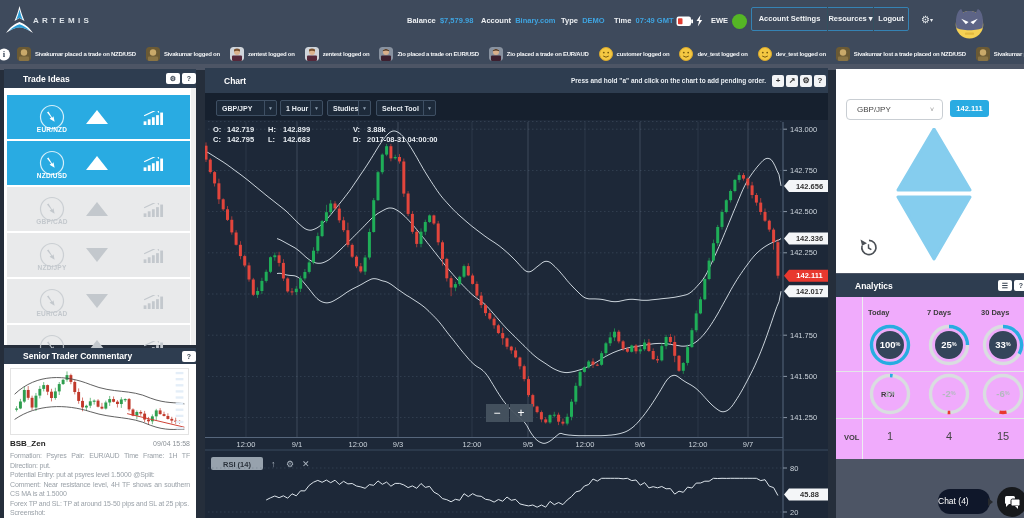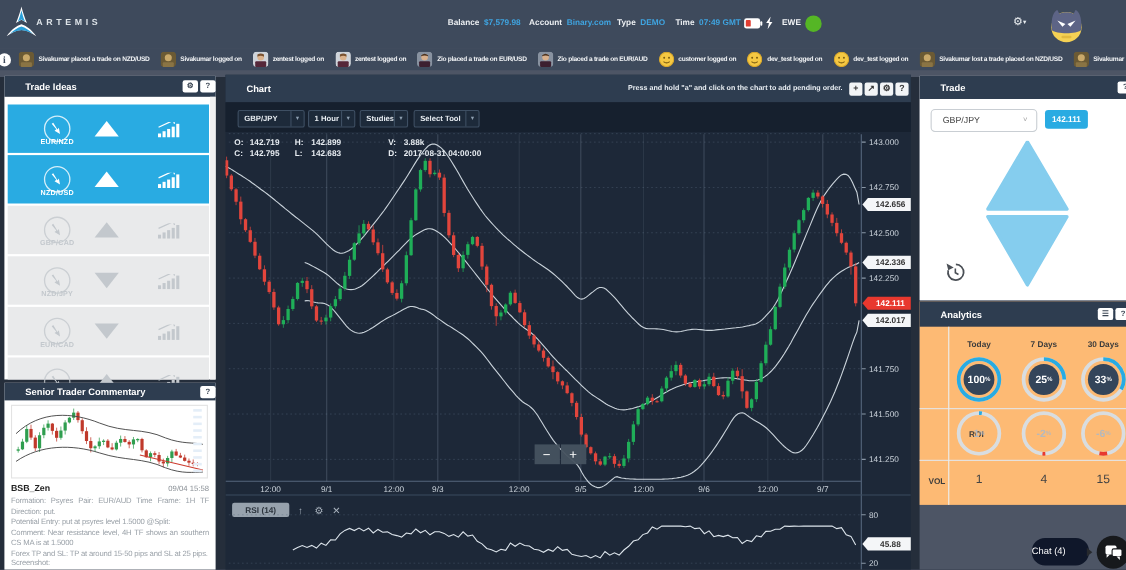--- a/index.html
+++ b/index.html
@@ -45,23 +45,23 @@
 #chartp .phead { height:25px; }
 #chartbar { position:absolute; left:0; top:25px; width:623px; height:27px; background:#16202e; }
 .dd { position:absolute; top:7px; height:16px; border:1px solid #3e4f63; border-radius:2px; background:#1d2a3a; color:#e8edf2; font-size:7px; font-weight:bold; display:flex; align-items:center; white-space:nowrap; }
 .dd .t { padding:0 5px; overflow:hidden; }
 .dd .c { width:12px; height:100%; border-left:1px solid #3e4f63; color:#8fa0b2; font-size:5px; display:flex; align-items:center; justify-content:center; }
 .chartmsg { margin-left:auto; font-size:6.5px; font-weight:bold; color:#e8edf2; margin-right:4px; }
 .cbtn { width:12px; height:12px; background:#f2f4f6; border-radius:2px; color:#333; font-size:8px; font-weight:bold; text-align:center; line-height:12px; margin-left:2px; }
 
 #tradep { left:836px; top:69px; width:188px; height:204px; background:#fff; }
 #tradep .phead { height:21px; }
-#analytics { left:836px; top:274px; width:188px; height:185px; background:#fdba74; }
+#analytics { left:836px; top:274px; width:188px; height:185px; background:#f0abfc; }
 #analytics .phead { height:23px; }
-.acol { position:absolute; text-align:center; font-size:7.5px; font-weight:bold; color:#3c3c3c; }
+.acol { position:absolute; font-size:7.5px; font-weight:bold; color:#3c3c3c; }
 .arow { position:absolute; left:8px; font-size:7.5px; font-weight:bold; color:#3c3c3c; }
 .voln { position:absolute; text-align:center; font-size:11px; color:#444; }
 
 #chatpill { left:938px; top:489px; width:52px; height:25px; background:#0f172a; border-radius:12px; color:#fff; font-size:8.5px; text-align:left; line-height:25px; }
 #chatcirc { left:997px; top:487px; width:30px; height:30px; background:#17191c; border-radius:50%; }
 </style>
 </head>
 <body>
 <div id="stage">
 
@@ -82,20 +82,25 @@
     <div class="abs navlbl" style="left:614px;top:16px;">Time&nbsp;&nbsp;<span class="navval">07:49 GMT</span></div>
 
     <svg class="abs" style="left:676px;top:15px;" width="28" height="13" viewBox="0 0 28 13">
       <rect x="0.5" y="1.5" width="14.5" height="9.5" rx="2.2" fill="#fff"></rect>
       <rect x="15.2" y="4.3" width="1.8" height="4" rx="0.9" fill="#fff"></rect>
       <rect x="2" y="3.2" width="4.5" height="6" rx="0.8" fill="#e03c31"></rect>
       <path d="M24.6 0 L20.5 5.9 L23 5.9 L21.8 11.5 L26.2 4.9 L23.6 4.9 Z" fill="#fff"></path>
     </svg>
     <div class="abs navlbl" style="left:711px;top:16px;color:#f2f4f6;">EWE</div>
     <div class="abs" style="left:732px;top:14px;width:15px;height:15px;border-radius:50%;background:#55b625;"></div>
+    <div id="navbox" class="abs">
+        <span style="width:76px;">Account Settings</span>
+        <span style="width:46px;">Resources ▾</span>
+        <span style="width:34px;">Logout</span>
+      </div>
     <div class="abs" style="left:921px;top:14px;color:#e8ecef;font-size:10px;">⚙<span style="font-size:6px;position:relative;top:-1px;">▾</span></div>
 
     <svg class="abs" style="left:953px;top:2px;" width="33" height="38" viewBox="0 0 36 40">
       <circle cx="18" cy="24" r="15" fill="#f5d154"></circle>
       <path d="M3.6 27 C 2 14 6 8 9 7 L11 11 C 13 8.6 23 8.6 25 11 L27 7 C 30 8 34 14 32.4 27 C 28 31 8 31 3.6 27 Z" fill="#5d6486"></path>
       <path d="M9 17.5 L17 21 L14 23.5 Z" fill="#fff"></path>
       <path d="M27 17.5 L19 21 L22 23.5 Z" fill="#fff"></path>
       <rect x="13" y="32.5" width="10" height="2.6" rx="1.3" fill="#e3b93e"></rect>
     </svg>
     <div id="bsb" class="abs">BSB Josh</div>
@@ -808,23 +813,20 @@
       <text x="585" y="400.6" font-size="7.5" fill="#cdd5dd" font-family="Liberation Sans">80</text>
       <line x1="578" y1="442" x2="582" y2="442" stroke="#8a97a6" stroke-width="1"></line>
       <text x="585" y="444.6" font-size="7.5" fill="#cdd5dd" font-family="Liberation Sans">20</text>
       <polyline points="61.2,430.0 65.5,427.8 69.8,426.0 74.1,427.7 78.4,425.8 82.7,428.2 87.0,423.8 91.3,425.8 95.6,420.8 99.9,420.9 104.2,415.3 108.5,412.2 112.8,410.4 117.1,412.3 121.4,410.1 125.7,412.7 130.0,410.2 134.3,414.5 138.6,411.3 142.9,413.9 147.2,413.5 151.5,416.0 155.8,416.9 160.1,418.3 164.4,414.6 168.7,415.3 173.0,410.9 177.3,414.3 181.6,412.1 185.9,416.2 190.2,413.4 194.5,413.4 198.8,414.9 203.1,417.6 207.4,415.9 211.7,418.3 216.0,413.5 220.3,417.4 224.6,416.4 228.9,422.1 233.2,424.4 237.5,428.6 241.8,429.7 246.1,431.8 250.4,429.3 254.7,430.3 259.0,423.7 263.3,426.6 267.6,423.7 271.9,425.9 276.2,426.3 280.5,429.3 284.8,430.0 289.1,432.1 293.4,429.5 297.7,431.2 302.0,427.0 306.3,430.3 310.6,429.4 314.9,433.9 319.2,435.0 323.5,435.9 327.8,435.0 332.1,437.2 336.4,435.0 340.7,437.2 345.0,431.4 349.3,434.7 353.6,432.5 357.9,434.6 362.2,430.0 366.5,426.6 370.8,421.9 375.1,420.8 379.4,416.0 383.7,414.5 388.0,409.0 392.3,411.1 396.6,408.3 400.9,408.3 405.2,408.3 409.5,408.3 413.8,408.3 418.1,408.8 422.4,408.3 426.7,410.6 431.0,410.0 435.3,415.2 439.6,412.6 443.9,417.9 448.2,416.7 452.5,417.8 456.8,416.5 461.1,418.8 465.4,418.6 469.7,424.1 474.0,421.2 478.3,422.3 482.6,417.1 486.9,418.0 491.2,413.1 495.5,413.0 499.8,411.2 504.1,411.2 508.4,408.3 512.7,408.5 517.0,408.3 521.3,408.4 525.6,408.3 529.9,408.3 534.2,408.3 538.5,408.3 542.8,408.3 547.1,408.3 551.4,408.3 555.7,410.6 560.0,409.7 564.3,416.2 568.6,417.6 572.9,425.5" fill="none" stroke="#dde5ec" stroke-width="1"></polyline>
       <path d="M579 424.5 L584 418.5 L625 418.5 L625 430.5 L584 430.5 Z" fill="#f4f6f8"></path>
         <text x="604.5" y="427.2" font-size="7.5" font-weight="bold" fill="#333" text-anchor="middle" font-family="Liberation Sans">45.88</text>
     </svg>
   </div>
 
   <div id="tradep" class="abs">
-    <div class="phead">Trade
-      <div class="pbtn abs" style="left:178px;top:5px;">?</div>
-    </div>
     <div class="abs" style="left:10px;top:30px;width:97px;height:21px;border:1px solid #c9ced3;border-radius:4px;background:#fff;color:#444;font-size:8px;line-height:20px;padding-left:10px;">GBP/JPY<span style="position:absolute;right:8px;color:#999;font-size:7px;">˅</span></div>
     <div class="abs" style="left:114px;top:31px;width:39px;height:17px;background:#29abe2;border-radius:3px;color:#fff;font-size:7.5px;font-weight:bold;text-align:center;line-height:17px;">142.111</div>
     <svg class="abs" style="left:60px;top:59px;" width="76" height="134" viewBox="0 0 76 134">
       <path d="M38 1 L74 62 L2 62 Z" fill="#85cdee" stroke-linejoin="round" stroke="#85cdee" stroke-width="3"></path>
       <path d="M2 69 L74 69 L38 131 Z" fill="#85cdee" stroke-linejoin="round" stroke="#85cdee" stroke-width="3"></path>
     </svg>
     <svg class="abs" style="left:23px;top:169px;" width="19" height="19" viewBox="0 0 20 20">
       <path d="M10.5 2.5 A 7.5 7.5 0 1 1 3.2 8" fill="none" stroke="#4a4f55" stroke-width="1.7"></path>
       <path d="M1.6 1.6 L3.2 8.2 L8.4 5.4 Z" fill="#4a4f55"></path>
       <path d="M10 6.5 L10 10.5 L13 12.2" fill="none" stroke="#4a4f55" stroke-width="1.5"></path>

